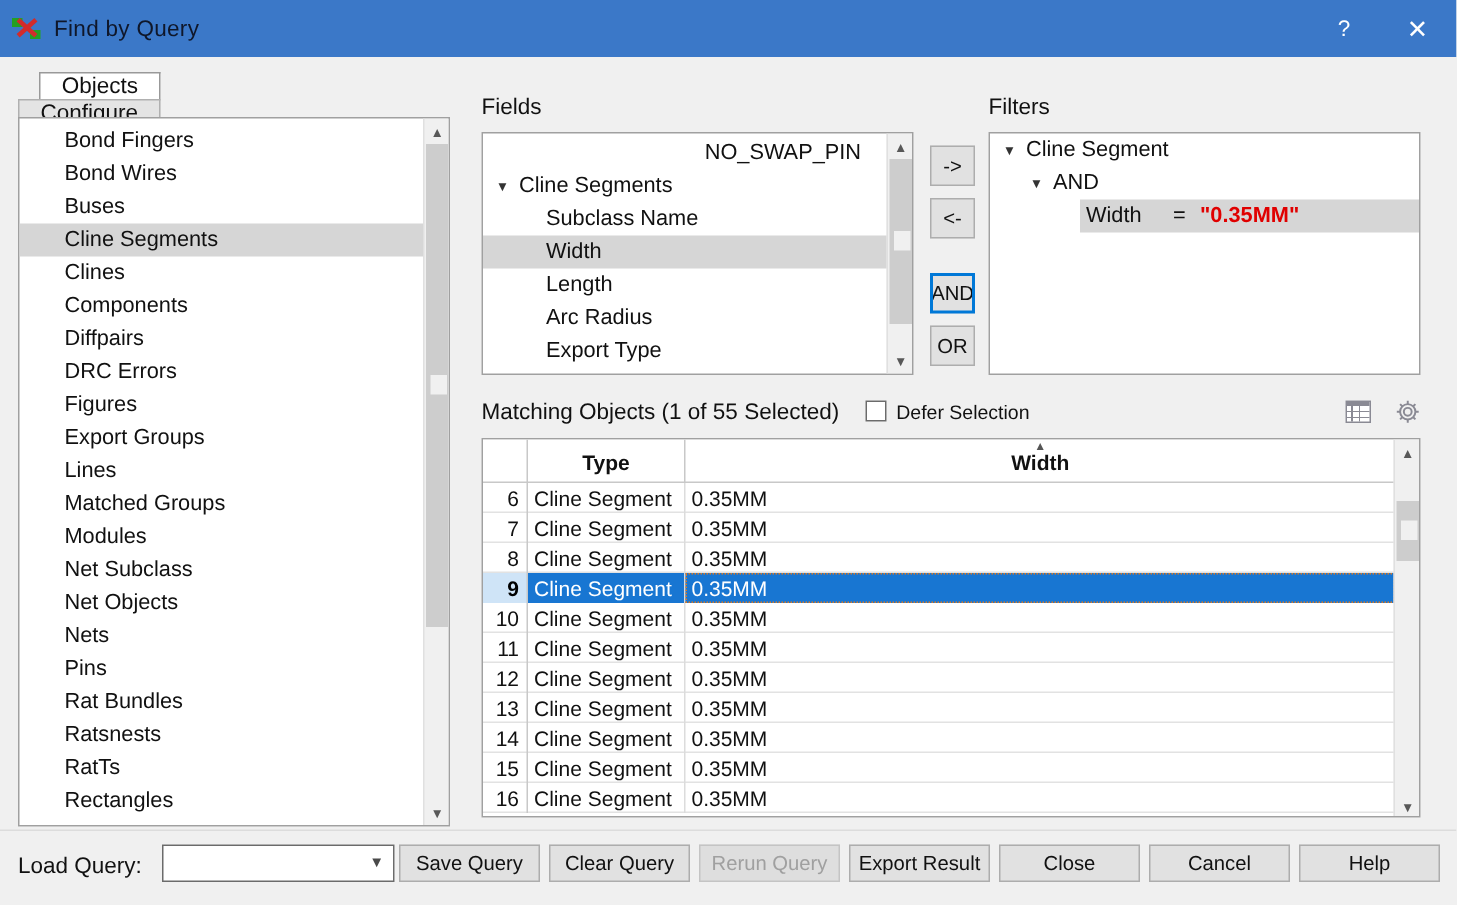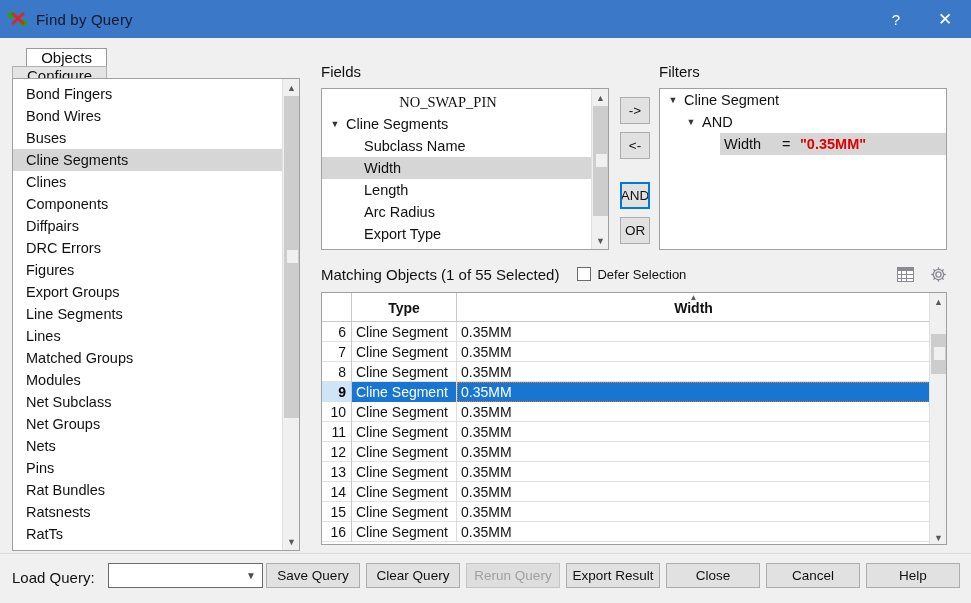--- a/index.html
+++ b/index.html
@@ -92,21 +92,21 @@
     z-index: 2;
   }
   .ol-inner {
     position: absolute; left: 0; top: 0;
     width: 270px; height: 100%;
     padding-top: 4px;
   }
   .ol-item {
     height: 22px;
     line-height: 22px;
-    padding-left: 13px;
+    padding-left: 30px;
     font-size: 14.5px;
     color: #111;
     white-space: nowrap;
   }
   .ol-item.selected { background: #d6d6d6; }
 
   
   .vsb {
     position: absolute; top: 0; right: 0;
     width: 17px; height: 100%;
@@ -153,21 +153,21 @@
   }
   .fl-item .chev {
     position: absolute; left: 6px; top: 0;
     width: 14px; height: 22px;
     display: flex; align-items: center; justify-content: center;
     font-size: 9px; color: #333;
   }
   .fl-item .txt { display: block; }
   .fl-item.indent0 .txt { padding-left: 24px; }
   .fl-item.indent1 .txt { padding-left: 42px; }
-  .fl-item.center .txt { padding-left: 0; text-align: center; width: 252px; font-family: Liberation Serif, serif; }
+  .fl-item.center .txt { padding-left: 0; text-align: right; width: 252px; }
   .fl-item.selected { background: #d6d6d6; }
 
   
   .midbtn {
     position: absolute;
     width: 30px; height: 27px;
     background: #e1e1e1;
     border: 1px solid #adadad;
     font-size: 13.5px;
     color: #111;
@@ -376,26 +376,25 @@
         <div class="ol-item"><span>Bond Fingers</span></div>
         <div class="ol-item"><span>Bond Wires</span></div>
         <div class="ol-item"><span>Buses</span></div>
         <div class="ol-item selected"><span>Cline Segments</span></div>
         <div class="ol-item"><span>Clines</span></div>
         <div class="ol-item"><span>Components</span></div>
         <div class="ol-item"><span>Diffpairs</span></div>
         <div class="ol-item"><span>DRC Errors</span></div>
         <div class="ol-item"><span>Figures</span></div>
         <div class="ol-item"><span>Export Groups</span></div>
-        <div class="ol-item"><span>Line Segments</span></div>
         <div class="ol-item"><span>Lines</span></div>
         <div class="ol-item"><span>Matched Groups</span></div>
         <div class="ol-item"><span>Modules</span></div>
         <div class="ol-item"><span>Net Subclass</span></div>
-        <div class="ol-item"><span>Net Groups</span></div>
+        <div class="ol-item"><span>Net Objects</span></div>
         <div class="ol-item"><span>Nets</span></div>
         <div class="ol-item"><span>Pins</span></div>
         <div class="ol-item"><span>Rat Bundles</span></div>
         <div class="ol-item"><span>Ratsnests</span></div>
         <div class="ol-item"><span>RatTs</span></div>
         <div class="ol-item"><span>Rectangles</span></div>
       </div>
     <div class="vsb">
       <div class="arrow up">▲</div>
       <div class="thumb" style="top:17px; height:322px;">

